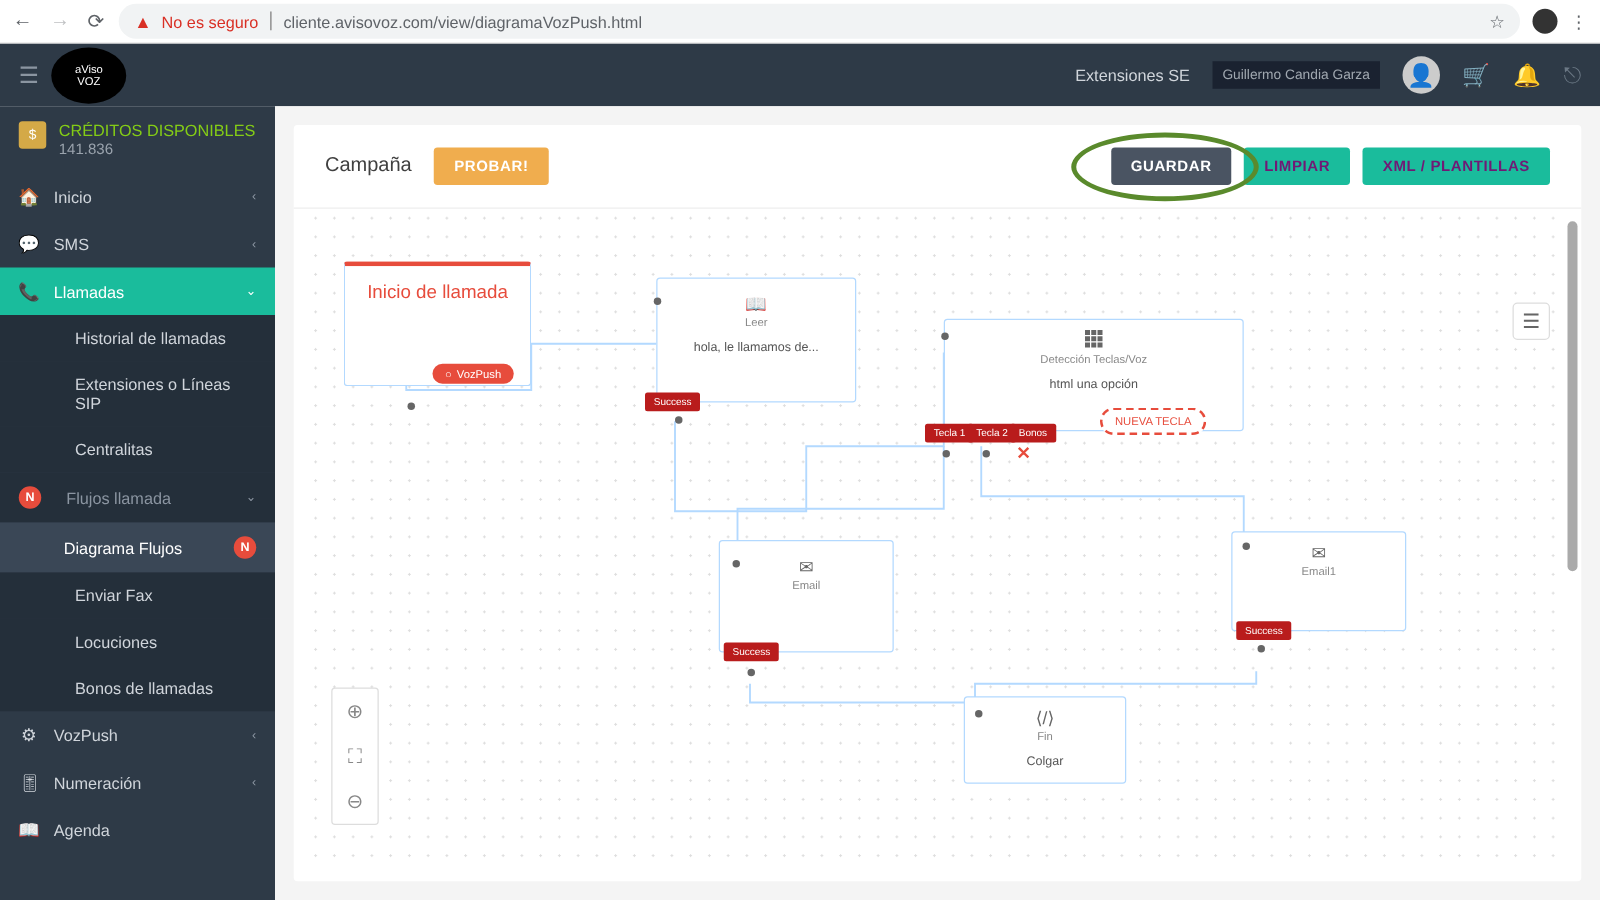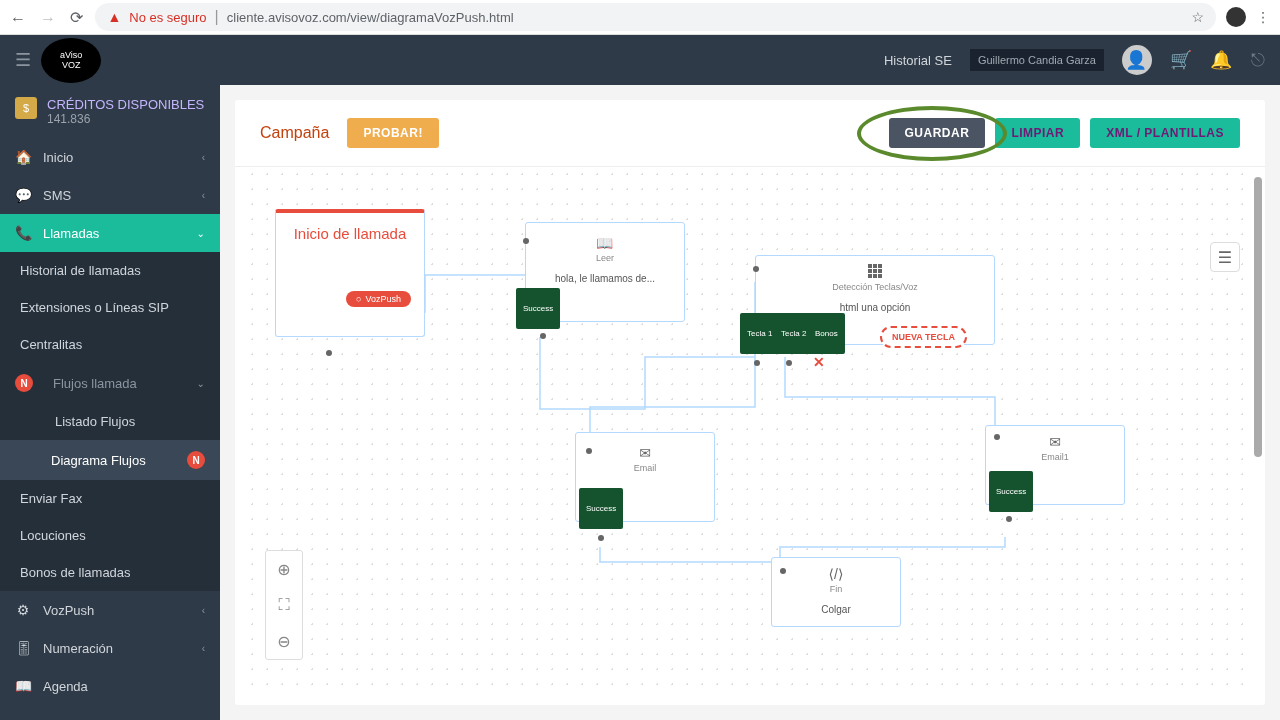--- a/index.html
+++ b/index.html
@@ -21,56 +21,56 @@
 .logo-text{font-size:9px;text-align:center}
 .topbar-right{margin-left:auto;display:flex;align-items:center;gap:18px}
 .welcome-text{color:#d0d5db;font-size:13px}
 .welcome-name{color:#a0a8b0;font-size:11px;background:#1a2230;padding:5px 8px}
 .avatar{width:30px;height:30px;background:#ccc;border-radius:50%;display:flex;align-items:center;justify-content:center;color:#777;font-size:18px}
 .top-icon{color:#6b7885;font-size:18px}
 .main{display:flex;height:calc(100vh - 85px)}
 .sidebar{width:220px;background:#2e3a47;color:#fff;overflow-y:auto}
 .credits{padding:12px 15px;display:flex;align-items:flex-start;gap:10px}
 .credits-icon{width:22px;height:22px;background:#d4a947;border-radius:3px;display:flex;align-items:center;justify-content:center;color:#fff;font-size:11px}
-.credits-text{font-size:13px;color:#c4b5fd}
+.credits-text{font-size:13px;color:#84cc16}
 .credits-num{font-size:12px;color:#9aa3ad}
 .menu-item{padding:11px 15px;display:flex;align-items:center;gap:12px;font-size:13px;color:#d0d5db;cursor:pointer;position:relative}
 .menu-item.active{background:#1abc9c;color:#fff}
-.menu-item.sub{padding-left:20px;background:#242f3a}
+.menu-item.sub{padding-left:60px;background:#242f3a}
 .menu-item.sub.active{background:#3a4756}
 .menu-item.sub.dim{color:#8b95a1}
 .menu-icon{width:16px;text-align:center;font-size:14px}
 .menu-badge{width:18px;height:18px;background:#e74c3c;border-radius:50%;display:flex;align-items:center;justify-content:center;font-size:10px;font-weight:bold;color:#fff;margin-left:auto}
 .menu-chevron{margin-left:auto;font-size:10px;color:#8b95a1}
 .workspace{flex:1;background:#f4f4f4;padding:15px;position:relative}
 .panel{background:#fff;border-radius:3px;height:100%;display:flex;flex-direction:column}
 .panel-header{padding:18px 25px;border-bottom:1px solid #eee;display:flex;align-items:center;gap:18px}
-.panel-title{font-size:16px;color:#c2410c}
+.panel-title{font-size:16px;color:#404040}
 .btn{padding:8px 16px;border:none;border-radius:3px;font-size:12px;font-weight:bold;cursor:pointer;letter-spacing:0.5px}
 .btn-orange{background:#f0ad4e;color:#fff}
 .btn-dark{background:#4a5462;color:#fff}
 .btn-green{background:#1abc9c;color:#701a75}
 .panel-buttons{margin-left:auto;display:flex;gap:10px;position:relative}
 .highlight-oval{position:absolute;width:150px;height:55px;border:4px solid #5a8a2c;border-radius:50%;left:-32px;top:-12px;pointer-events:none}
 .canvas-wrap{flex:1;position:relative;overflow:hidden}
 .canvas{position:absolute;inset:0;background-image:radial-gradient(circle,#ddd 1px,transparent 1px);background-size:15px 15px;margin:0 10px 10px}
 .node{position:absolute;background:#fff;border:1px solid #b3d9ff;border-radius:3px}
-.node-start{left:30px;top:42px;width:150px;height:128px;border-top:4px solid #e74c3c}
+.node-start{left:30px;top:42px;width:150px;height:100px;border-top:4px solid #e74c3c}
 .node-start-title{text-align:center;padding:12px 0;color:#e74c3c;font-size:15px}
 .node-pill{position:absolute;background:#e74c3c;color:#fff;font-size:9px;padding:3px 10px;border-radius:10px;display:flex;align-items:center;gap:4px;left:70px;top:78px}
 .node-read{left:280px;top:55px;width:160px;height:100px;display:flex;flex-direction:column;align-items:center;padding-top:12px}
 .node-icon{font-size:14px;color:#666;margin-bottom:2px}
 .node-label{font-size:9px;color:#888;margin-bottom:10px}
 .node-body{font-size:10px;color:#555;text-align:center}
 .node-detect{left:510px;top:88px;width:240px;height:90px;display:flex;flex-direction:column;align-items:center;padding-top:8px}
 .node-email1{left:330px;top:265px;width:140px;height:90px;display:flex;flex-direction:column;align-items:center;padding-top:12px}
 .node-email2{left:740px;top:258px;width:140px;height:80px;display:flex;flex-direction:column;align-items:center;padding-top:8px}
 .node-end{left:526px;top:390px;width:130px;height:70px;display:flex;flex-direction:column;align-items:center;padding-top:8px}
-.tag{position:absolute;background:#14532d;color:#fff;font-size:8px;padding:16px 7px;border-radius:2px}
-.new-key{position:absolute;border:2px dashed #e74c3c;color:#e74c3c;background:#fff;font-size:9px;padding:4px 10px;border-radius:11px;left:635px;top:159px;font-weight:bold}
+.tag{position:absolute;background:#b91c1c;color:#fff;font-size:8px;padding:3px 7px;border-radius:2px}
+.new-key{position:absolute;border:2px dashed #e74c3c;color:#e74c3c;background:#fff;font-size:9px;padding:4px 10px;border-radius:11px;left:635px;top:159px;font-weight:normal}
 .x-mark{position:absolute;color:#e74c3c;font-size:14px;font-weight:bold;left:568px;top:187px}
 .port{position:absolute;width:6px;height:6px;background:#666;border-radius:50%}
 .side-handle{position:absolute;right:15px;top:75px;width:30px;height:30px;background:#fff;border:1px solid #ddd;border-radius:4px;display:flex;align-items:center;justify-content:center;font-size:16px;color:#666}
 .zoom-controls{position:absolute;left:20px;bottom:35px;background:#fff;border:1px solid #ddd;border-radius:3px;display:flex;flex-direction:column}
 .zoom-btn{width:36px;height:36px;display:flex;align-items:center;justify-content:center;color:#888;font-size:16px;cursor:pointer}
 svg.connections{position:absolute;inset:0;width:100%;height:100%;pointer-events:none}
 svg.connections path{stroke:#b3d9ff;stroke-width:1.5;fill:none}
 .scrollbar{position:absolute;right:3px;top:10px;width:8px;height:280px;background:#aaa;border-radius:4px}
 .grid-icon{display:grid;grid-template-columns:repeat(3,4px);gap:1px}
 .grid-icon span{width:4px;height:4px;background:#666}
@@ -94,21 +94,21 @@
   <div class="ext-icon"></div>
   <span class="menu-dots">⋮</span>
 </div>
 
 <div class="topbar">
   <span class="hamburger">☰</span>
   <div class="logo">
       <span class="logo-text">aViso<br>VOZ</span>
     </div>
   <div class="topbar-right">
-    <span class="welcome-text">Historial SE</span>
+    <span class="welcome-text">Extensiones SE</span>
     <span class="welcome-name">Guillermo Candia Garza</span>
     <div class="avatar">👤</div>
     <span class="top-icon">🛒</span>
     <span class="top-icon">🔔</span>
     <span class="top-icon">⎋</span>
   </div>
 </div>
 
 <div class="main">
   <div class="sidebar">
@@ -140,23 +140,20 @@
     <div class="menu-item sub">
         <span>Extensiones o Líneas SIP</span>
       </div>
     <div class="menu-item sub">
         <span>Centralitas</span>
       </div>
     <div class="menu-item sub dim" style="padding-left:15px">
         <span class="menu-badge" style="margin-left:0;margin-right:8px">N</span>
         <span>Flujos llamada</span>
         <span class="menu-chevron">⌄</span>
-      </div>
-    <div class="menu-item sub" style="padding-left:55px">
-        <span>Listado Flujos</span>
       </div>
     <div class="menu-item sub active" style="padding-left:51px">
         <span>Diagrama Flujos</span>
         <span class="menu-badge">N</span>
       </div>
     <div class="menu-item sub">
         <span>Enviar Fax</span>
       </div>
     <div class="menu-item sub">
         <span>Locuciones</span>

